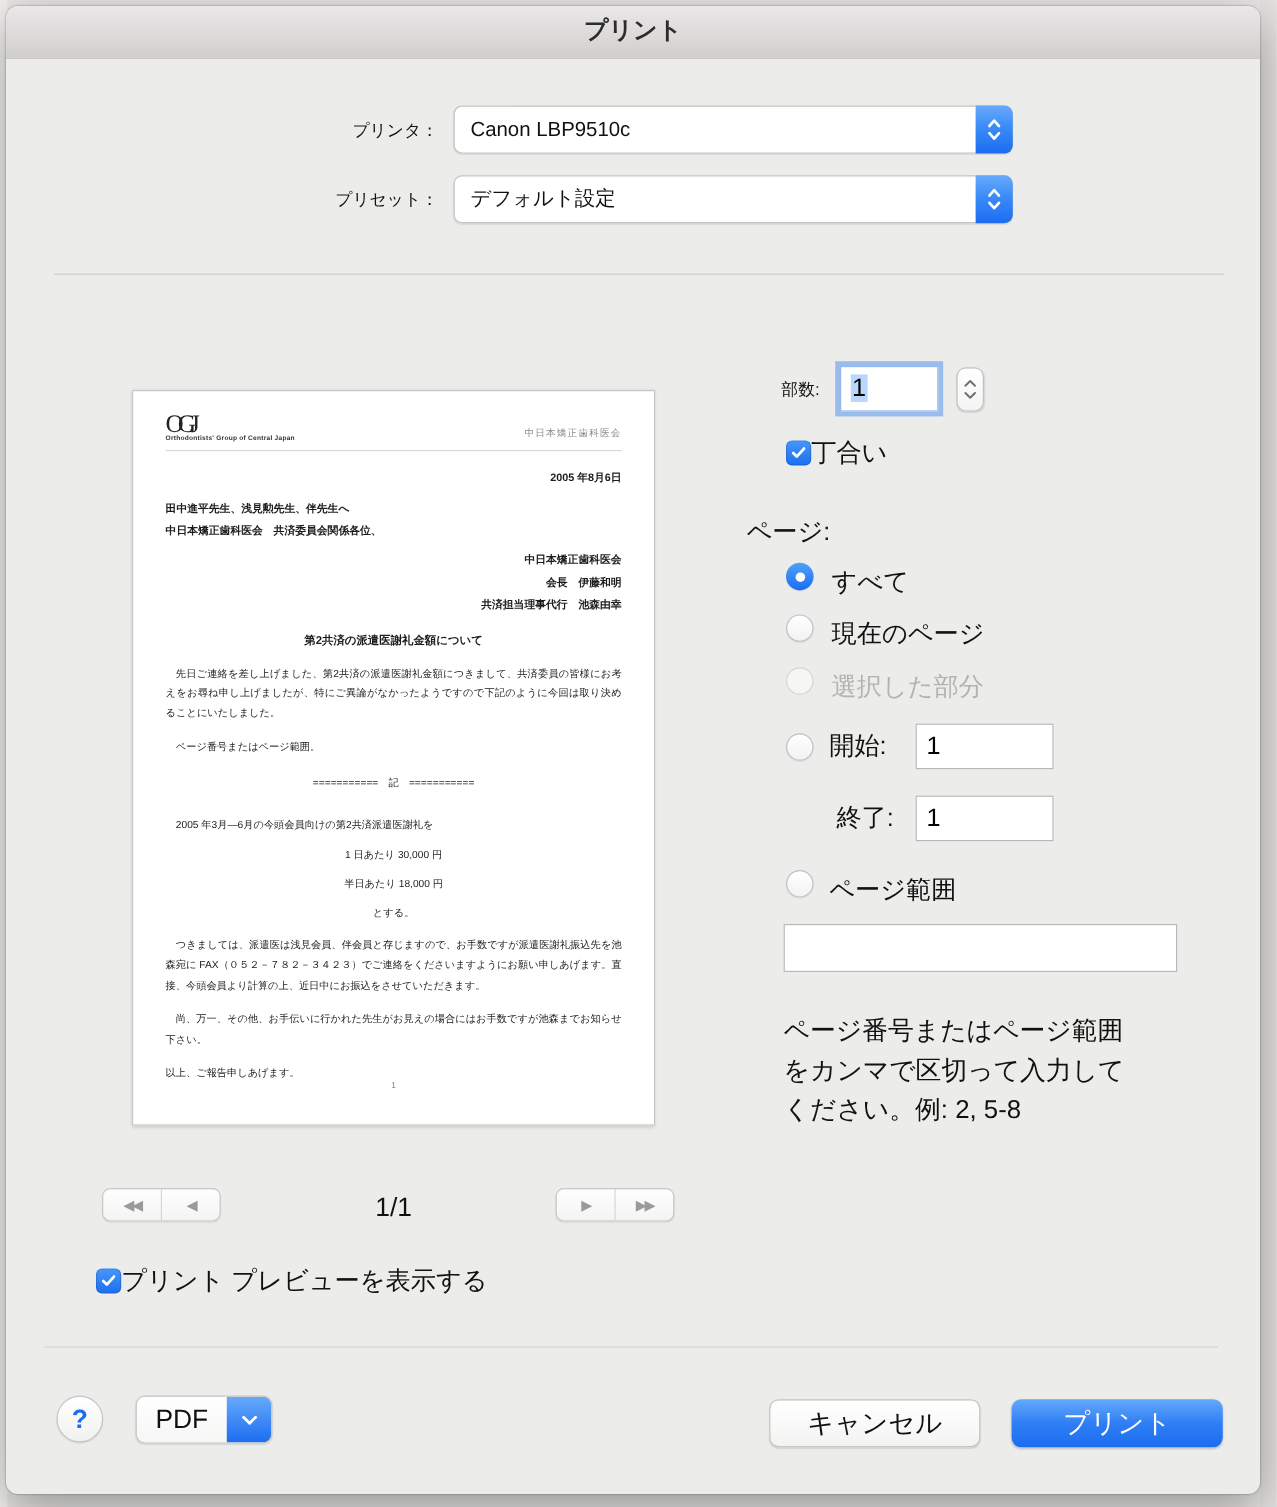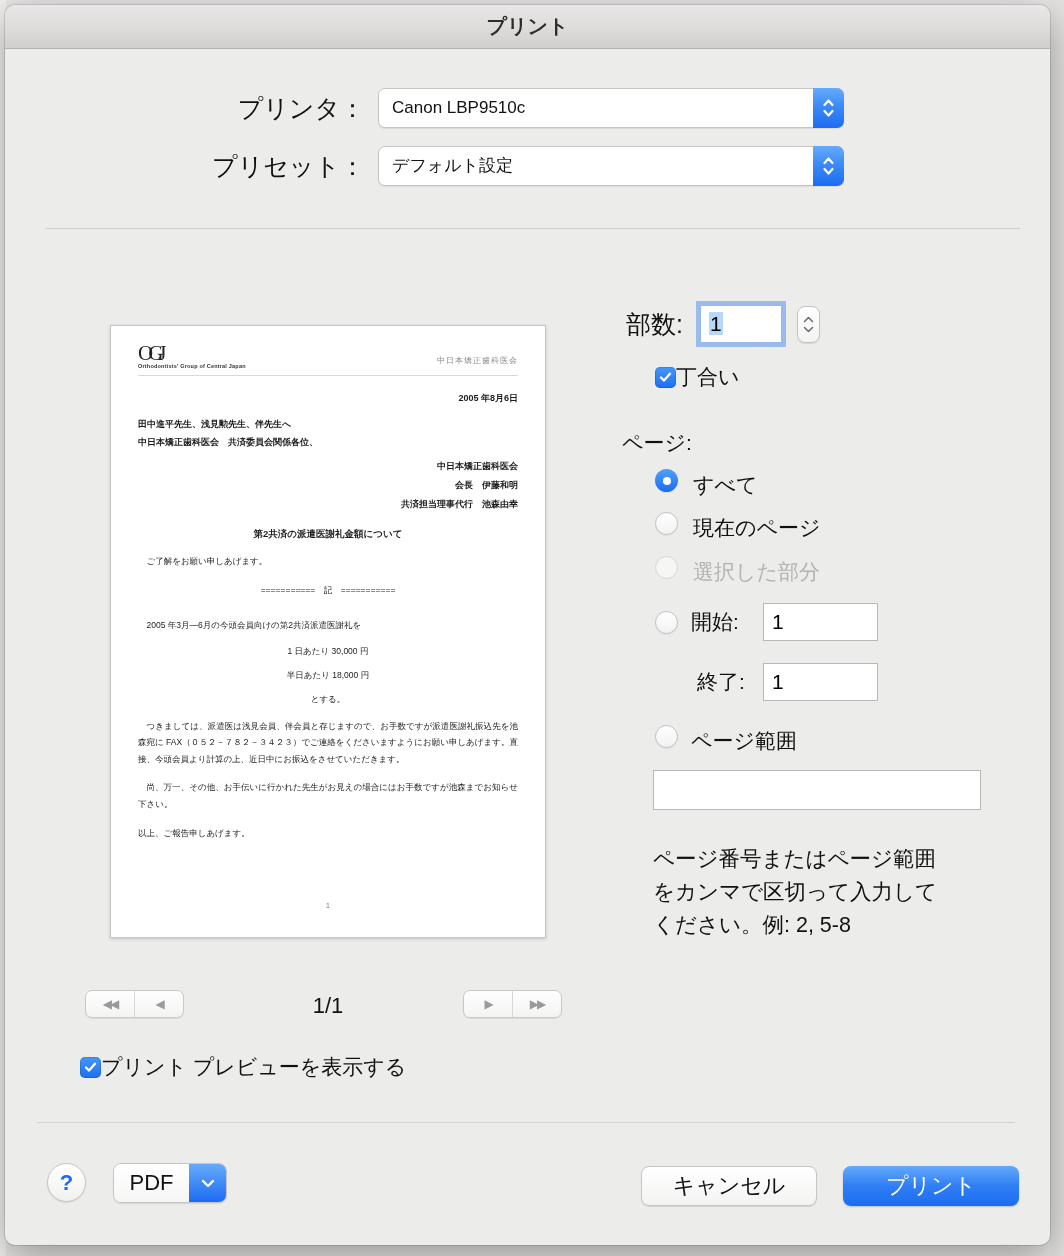--- a/index.html
+++ b/index.html
@@ -21,21 +21,21 @@
     overflow:hidden;
   }
   .titlebar{
     position:absolute;left:0;top:0;right:0;height:43px;
     background:linear-gradient(180deg,#e9e7e7 0%,#dcdad9 60%,#d1cfce 100%);
     border-bottom:1px solid #b5b3b2;
     text-align:center;font-size:20px;font-weight:600;color:#2c2c2c;line-height:43px;
     border-radius:10px 10px 0 0;
   }
 
-  .form-label{position:absolute;width:220px;text-align:right;font-size:25px;line-height:40px;color:#111;}
+  .form-label{position:absolute;width:220px;text-align:right;font-size:14px;line-height:40px;color:#111;}
   .popup{
     position:absolute;height:40px;background:#ffffff;
     border:1px solid #c6c5c4;border-radius:7px;
     box-shadow:0 1px 1px rgba(0,0,0,.08);
     box-sizing:border-box;
   }
   .popup .pvalue{position:absolute;left:13px;right:40px;top:0;bottom:0;font-size:17px;line-height:38px;color:#111;white-space:nowrap;overflow:hidden;}
   .popup .pchev{
     position:absolute;right:-1px;top:-1px;bottom:-1px;width:31px;
     background:linear-gradient(180deg,#67aafb 0%,#3b8bf7 45%,#1c6cf1 100%);
@@ -261,21 +261,22 @@
     <div class="doc-recipients">
       <div>田中進平先生、浅見勲先生、伴先生へ</div>
       <div>中日本矯正歯科医会　共済委員会関係各位、</div>
     </div>
     <div class="doc-senders">
       <div>中日本矯正歯科医会</div>
       <div>会長　伊藤和明</div>
       <div>共済担当理事代行　池森由幸</div>
     </div>
     <div class="doc-subject">第2共済の派遣医謝礼金額について</div>
-    <div class="doc-body">ご了解をお願い申しあげます。</div>
+    <div class="doc-body">先日ご連絡を差し上げました、第2共済の派遣医謝礼金額につきまして、共済委員の皆様にお考えをお尋ね申し上げましたが、特にご異論がなかったようですので下記のように今回は取り決めることにいたしました。</div>
+    <div class="doc-body">ページ番号またはページ範囲。</div>
     <div class="doc-center" style="margin-top:16px;">===========　記　===========</div>
     <div class="doc-body" style="margin-top:20px;">2005 年3月―6月の今頭会員向けの第2共済派遣医謝礼を</div>
     <div class="doc-center">1 日あたり 30,000 円</div>
     <div class="doc-center">半日あたり 18,000 円</div>
     <div class="doc-center">とする。</div>
     <div class="doc-body">つきましては、派遣医は浅見会員、伴会員と存じますので、お手数ですが派遣医謝礼振込先を池森宛に FAX（０５２－７８２－３４２３）でご連絡をくださいますようにお願い申しあげます。直接、今頭会員より計算の上、近日中にお振込をさせていただきます。</div>
     <div class="doc-body">尚、万一、その他、お手伝いに行かれた先生がお見えの場合にはお手数ですが池森までお知らせ下さい。</div>
     <div class="doc-body" style="text-indent:0;">以上、ご報告申しあげます。</div>
     <div class="doc-pagenum">1</div>
   </div>

